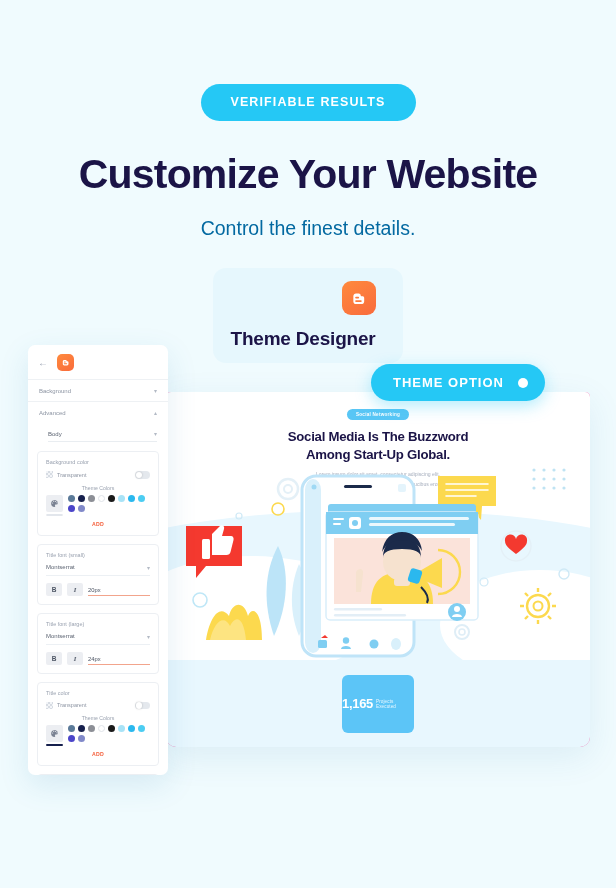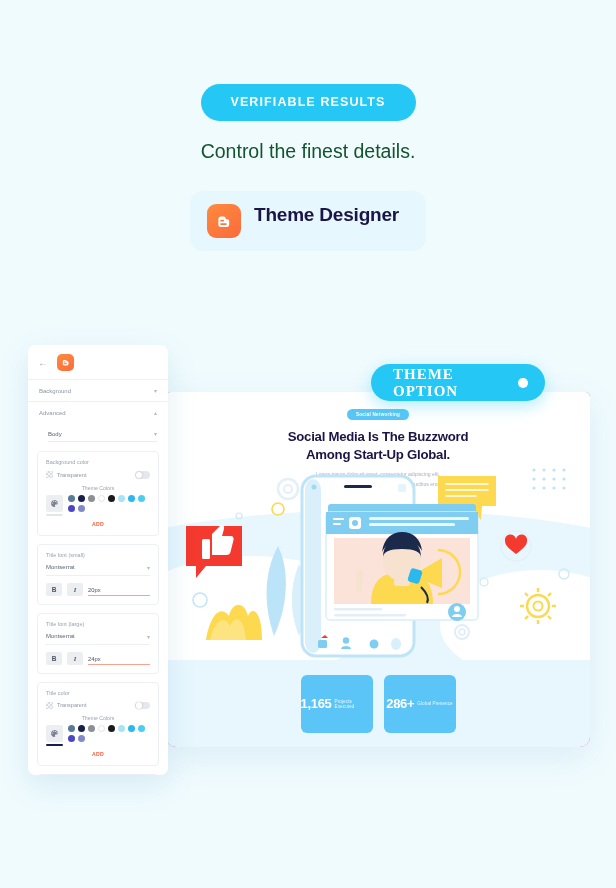--- a/index.html
+++ b/index.html
@@ -26,31 +26,32 @@
   .hero-title {
     margin-top: 30px;
     font-size: 41px;
     font-weight: bold;
     letter-spacing: -0.8px;
     color: #1b1447;
   }
   .hero-sub {
     margin-top: 19px;
     font-size: 19.5px;
-    color: #14532d;
+    color: #0369a1;
     font-weight: normal;
   }
   .theme-chip {
     margin: 28px auto 0;
     display: inline-flex;
-    align-items: flex-start;
+    align-items: flex-end;
     gap: 13px;
     background: #e6f7fd;
     border-radius: 13px;
     padding: 13px 27px 13px 17px;
+    flex-direction: column;
   }
   .blogger-icon {
     width: 34px; height: 34px;
     border-radius: 9px;
     background: linear-gradient(145deg,#ff8a3d 0%,#f96b3c 100%);
     display: flex; align-items: center; justify-content: center;
   }
   .theme-chip-label {
     font-size: 19px; font-weight: bold; color: #1b1447; letter-spacing: -0.2px;
   }
@@ -115,21 +116,21 @@
   .theme-option-pill {
     position: absolute; left: 371px; top: 364px;
     width: 174px; height: 37px;
     background: #25c8f5; border-radius: 19px;
     display: flex; align-items: center; justify-content: space-between;
     padding: 0 17px 0 22px;
     box-shadow: 0 5px 16px rgba(37,200,245,0.35);
     z-index: 20;
   }
   .theme-option-pill span {
-    color: #ffffff; font-size: 15px; font-weight: bold; letter-spacing: 1px; font-family: Liberation Serif, serif;
+    color: #ffffff; font-size: 13px; font-weight: bold; letter-spacing: 1px;
   }
   .pill-dot { width: 10px; height: 10px; border-radius: 50%; background: #ffffff; }
 
   
   .sidebar {
     position: absolute; left: 28px; top: 345px;
     width: 140px; height: 430px;
     background: #ffffff;
     border-radius: 7px;
     box-shadow: 0 10px 30px rgba(42,120,170,0.13);
@@ -194,20 +195,21 @@
   .bi-btn.ital { font-style: italic; font-family: "Liberation Serif", serif; }
   .size-field { flex: 1; border-bottom: 1.3px solid #f2a48c; padding-bottom: 2px; font-size: 5.8px; color: #4b5362; }
 </style>
 </head>
 <body>
 
 <div class="page">
 
   <div class="hero">
     <div class="pill-badge">VERIFIABLE RESULTS</div>
+    <h1 class="hero-title">Customize Your Website</h1>
     <p class="hero-sub">Control the finest details.</p>
     <div class="theme-chip">
       <span class="blogger-icon">
         <svg width="21" height="21" viewBox="0 0 24 24" aria-hidden="true">
           <path fill="#ffffff" d="M9.2 6.4h3.1c1.2 0 2.2 1 2.2 2.2 0 .5.4.9.9.9h1.2c1 0 1.9.8 1.9 1.9v3.9c0 1.7-1.4 3.1-3.1 3.1H9.2c-1.7 0-3.1-1.4-3.1-3.1V9.5c0-1.7 1.4-3.1 3.1-3.1zm0 3.5a1 1 0 100 2h2.5a1 1 0 100-2H9.2zm0 4a1 1 0 100 2h5.5a1 1 0 100-2H9.2z"></path>
         </svg>
       </span>
       <span class="theme-chip-label">Theme Designer</span>
     </div>
   </div>
@@ -342,24 +344,20 @@
           <path d="M286 163 c0 -4 10 -4 10 0z" fill="#ffffff"></path>
         </g>
       </svg>
     </div>
 
     <div class="stats-strip">
       <div class="stat-card">
         <div class="stat-num">1,165</div>
         <div class="stat-lbl">Projects Executed</div>
       </div>
-      <div class="stat-card">
-        <div class="stat-num">286+</div>
-        <div class="stat-lbl">Global Presence</div>
-      </div>
     </div>
   </div>
 
   <div class="theme-option-pill">
     <span>THEME OPTION</span>
     <span class="pill-dot"></span>
   </div>
 
   <div class="sidebar">
     <div class="sb-top">

